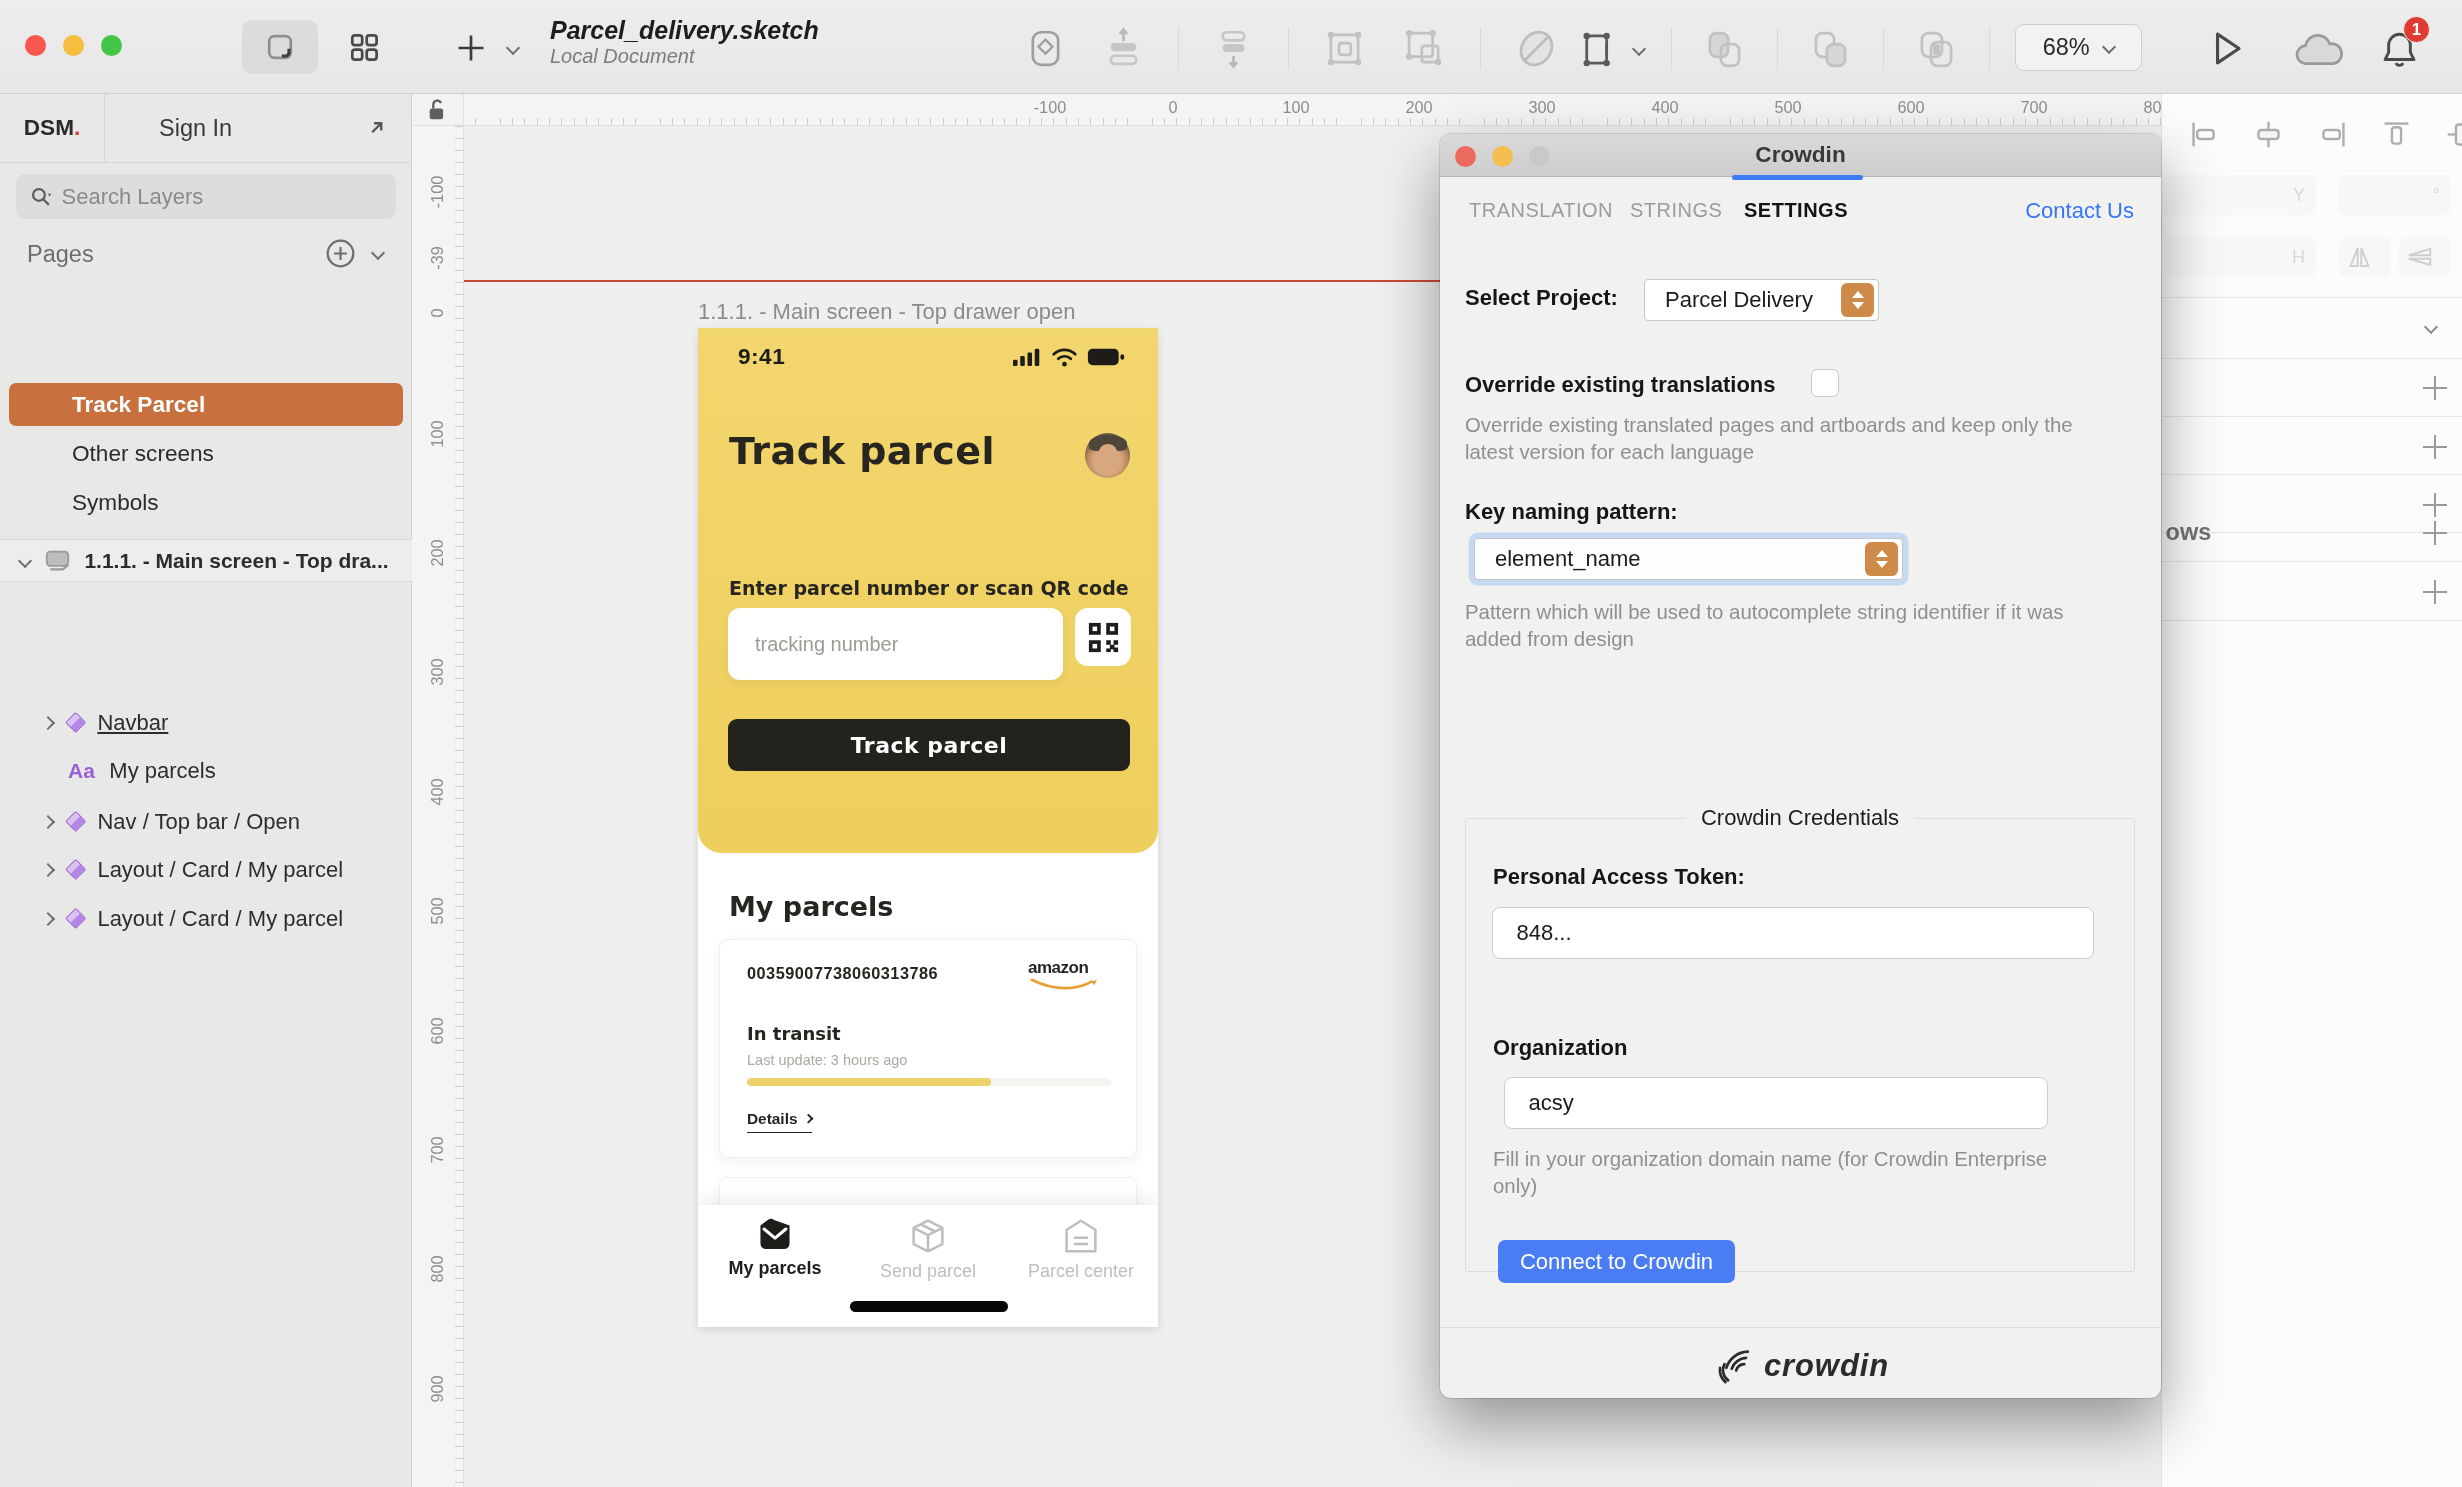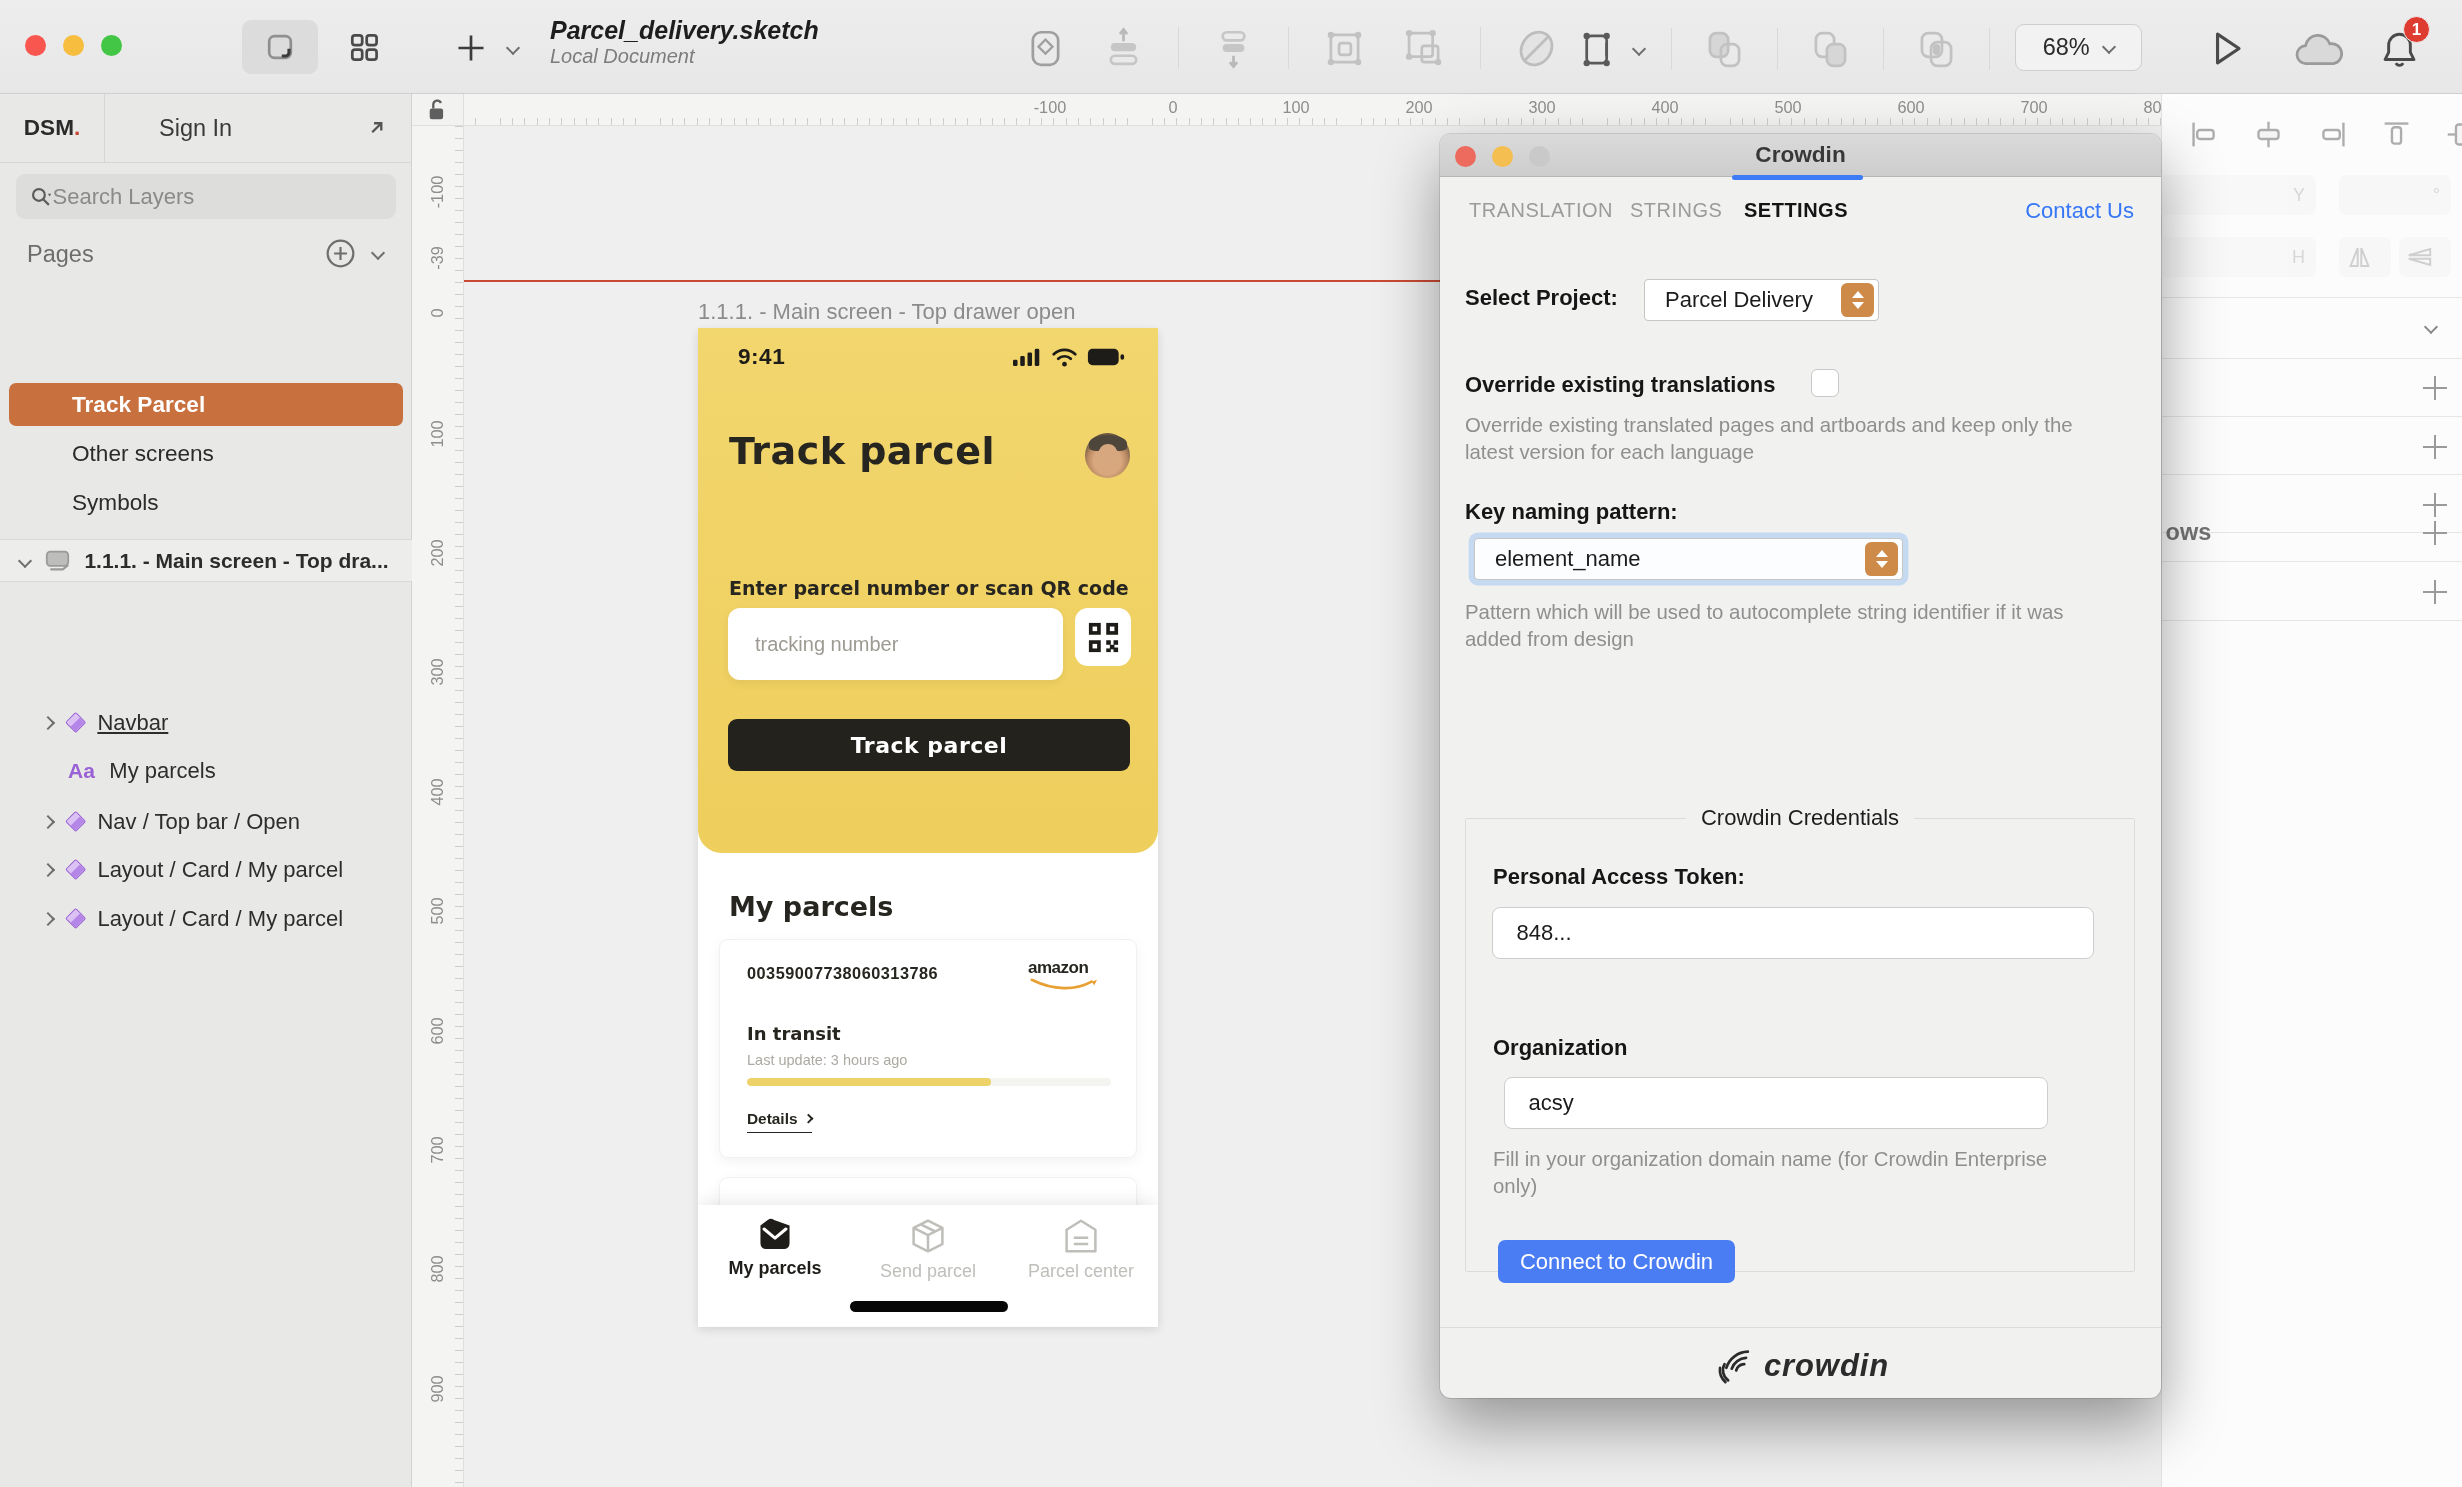--- a/index.html
+++ b/index.html
@@ -20,21 +20,21 @@
   
   .chv { display:inline-block; width:10px; height:10px; border-right:2.3px solid #6e6e6e; border-bottom:2.3px solid #6e6e6e; }
   .chv-d { transform:rotate(45deg); }
   .chv-r { transform:rotate(-45deg); }
 
   
   .sidebar { left:0; top:94px; width:412px; height:1393px; background:#E8E8E6; border-right:0.9px solid #D2D2D0; z-index:30; }
   .sb-head { left:0; top:0; width:412px; height:69px; border-bottom:0.9px solid #D6D6D4; display:flex; align-items:center; }
   .dsm { width:105px; height:69px; border-right:0.9px solid #D6D6D4; display:flex; align-items:center; justify-content:center; font-size:22.6px; font-weight:bold; color:#2a2a2a; }
   .signin { flex:1; display:flex; align-items:center; justify-content:space-between; padding:0 23.5px 0 54px; font-size:23.5px; color:#3a3a3a; }
-  .search { left:16.3px; top:80px; width:380px; height:45px; background:#DDDDDB; border-radius:9px; display:flex; align-items:center; padding:0 12.7px; }
+  .search { left:16.3px; top:80px; width:380px; height:45px; background:#DDDDDB; border-radius:9px; display:flex; align-items:center; padding:0 12.7px; gap:9px; }
   .search-ph { color:#8a8a8a; font-size:22px; }
   .pageshead { left:27px; top:147px; font-size:23.5px; color:#6d6d6d; }
   .pagerow { left:0; width:412px; height:42px; display:flex; align-items:center; padding-left:72px; font-size:22.6px; color:#2b2b2b; }
   .pagesel { left:9px; width:394px; border-radius:7.2px; background:#C8703E; color:#fff; font-weight:bold; padding-left:63px; }
   .layerhead { left:0; top:445px; width:412px; height:43px; background:#EDEDEB; border-top:0.9px solid #D8D8D6; border-bottom:0.9px solid #D8D8D6; display:flex; align-items:center; gap:12.7px; padding-left:20px; font-size:21px; font-weight:bold; color:#2c2c2c; }
   .layerrow { left:0; width:412px; height:42px; display:flex; align-items:center; gap:14.5px; padding-left:43px; font-size:22px; color:#2d2d2d; }
   .diamond { width:15.4px; height:15.4px; transform:rotate(45deg); background:linear-gradient(90deg,#DCC2F4 50%,#B486E8 50%); border:1.8px solid #9A60D6; border-radius:1.8px; flex:0 0 auto; }
   .aa { color:#9A60D6; font-size:21px; font-weight:bold; }
 
   

